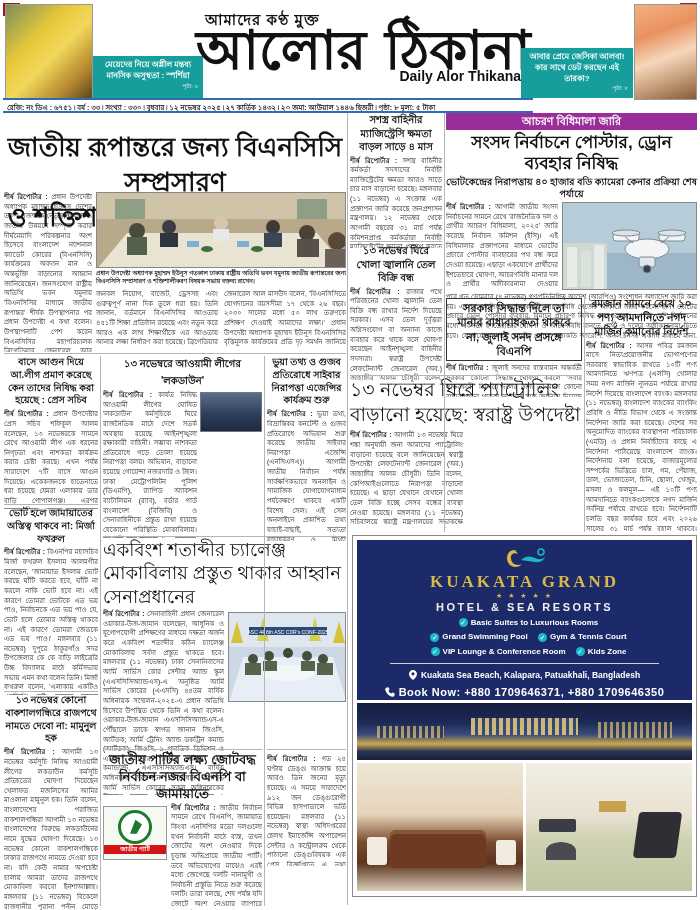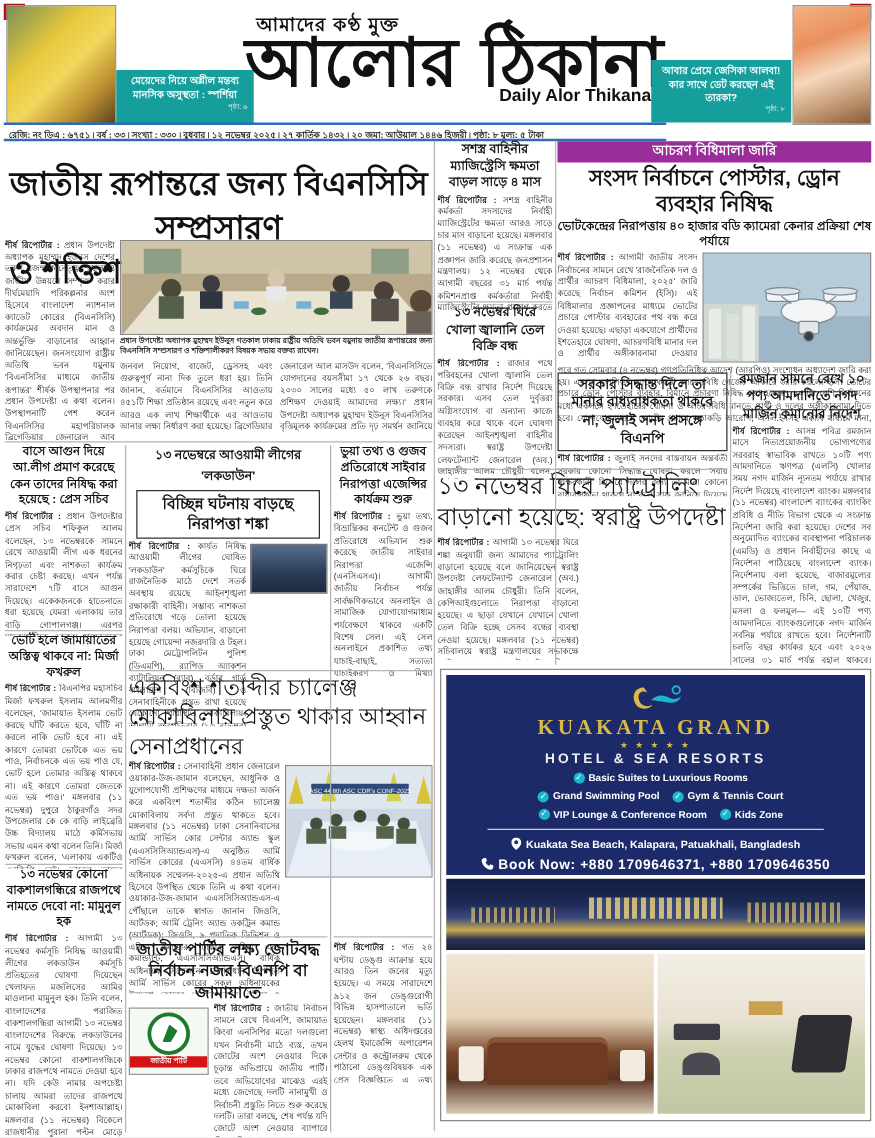--- a/index.html
+++ b/index.html
@@ -131,21 +131,20 @@
     <div class="abs" style="left:0;top:243px;width:94px;height:146px;">
       <div class="h-sm" style="font-size:9.5px;">বাসে আগুন দিয়ে আ.লীগ প্রমাণ করেছে কেন তাদের নিষিদ্ধ করা হয়েছে : প্রেস সচিব</div>
       <p class="body" style="height:100px;margin-top:2px;">
         <b class="byline">শীর্ষ রিপোর্টার :</b>
         <span>প্রধান উপদেষ্টার প্রেস সচিব শফিকুল আলম বলেছেন, ১৩ নভেম্বরকে সামনে রেখে আওয়ামী লীগ এক ধরনের নিগৃঢ়তা এবং নাশকতা কার্যক্রম করার চেষ্টা করছে। এখন পর্যন্ত সারাদেশে ৭টি বাসে আগুন দিয়েছে। একেকজনকে হাতেনাতে ধরা হয়েছে যেমরা এলাকায় তার বাড়ি গোপালগঞ্জ। এরপর মাদকসেবীকে একজন বাসচালকের ঘুমন্ত অবস্থায় আগুনে পুড়িয়ে মেরেছে। সন্ত্রাসী নিষিদ্ধ আওয়ামী লীগের কাজ। এই কার্যক্রমের মাধ্যমে আওয়ামী লীগ প্রমাণ করেছে কেন তাদের নিষিদ্ধ করা হয়েছে। আওয়ামী লীগ টেরোরিস্ট দল। মঙ্গলবার (১১ নভেম্বর) জেলা ১১টার দিকে ভূমিহার তীক্ষ্ণ উপজেলার কুলিয়ারা ব্রিজ বিদ্যালয়ের ভিত্তি প্রস্তর স্থাপন অনুষ্ঠান শেষে সাংবাদিকদের এসব কথা জানান।</span>
       </p>
     </div>
 
     <div class="abs" style="left:99px;top:243px;width:159px;height:178px;">
       <div class="kicker">১৩ নভেম্বরে আওয়ামী লীগের 'লকডাউন'</div>
-      <div class="h-md boxed" style="margin:2px 6px;">বিচ্ছিন্ন ঘটনায় বাড়ছে নিরাপত্তা শঙ্কা</div>
       <div class="ph" style="float:right;width:62px;height:40px;margin:2px 0 2px 3px;background:linear-gradient(180deg,#5a6f8c 0%,#2e3f5c 55%,#1d2940 100%);border:1px solid #777;"></div>
       <p class="body" style="height:148px;">
         <b class="byline">শীর্ষ রিপোর্টার :</b>
         <span>কার্যত নিষিদ্ধ আওয়ামী লীগের ঘোষিত 'লকডাউন' কর্মসূচিকে ঘিরে রাজনৈতিক মাঠে দেশে সতর্ক অবস্থায় রয়েছে আইনশৃঙ্খলা রক্ষাকারী বাহিনী। সম্ভাব্য নাশকতা প্রতিরোধে গড়ে তোলা হয়েছে নিরাপত্তা বলয়। অভিযান, বাড়ানো হয়েছে গোয়েন্দা নজরদারি ও টহল। ঢাকা মেট্রোপলিটন পুলিশ (ডিএমপি), র‍্যাপিড অ্যাকশন ব্যাটালিয়ন (র‍্যাব), বর্ডার গার্ড বাংলাদেশ (বিজিবি) ও সেনাবাহিনীকে প্রস্তুত রাখা হয়েছে যেকোনো পরিস্থিতি মোকাবিলায়। আগামী বৃহস্পতিবার (১৩ নভেম্বর) আন্তর্জাতিক অপরাধ ট্রাইব্যুনাল থেকে শেখ হাসিনার বিরুদ্ধে রায় ঘোষণার দিন আসামির বিরুদ্ধে রায় ঘোষণা সংক্রান্ত তারিখ নির্ধারণ করবেন। এই ঘটনাকে ঘিরে আওয়ামী লীগের পক্ষ থেকে নাশকতা উত্তেজনা সৃষ্টি ও নাশকতার আশঙ্কা রয়েছে। সামাজিক যোগাযোগমাধ্যমে দলটির পলাতক নেতাকর্মীরা নানা ধরনের উসকানি ও হুমকি ছড়িয়ে দিচ্ছে বলে জানিয়েছে পুলিশ। বিএনপিসহ সমমনাদের জানিয়েছে, পরিস্থিতি নিয়ন্ত্রণে রাখতে প্রয়োজনীয় সব প্রস্তুতি নেওয়া হয়েছে। যেকোনো ধরনের উসকানিমূলক কর্মকাণ্ড ঠেকাতে বাড়তি সতর্কতায় রয়েছে পুলিশ। গত কয়েক মাস ধরে বিভিন্ন সময় রাজধানীসহ নিখিল কর্মসূচি নিষিদ্ধ আওয়ামী লীগ। লকডাউন ঘোষণার পরও বিভিন্ন স্থানে মশাল মিছিল করতে দেখা গেছে দলটির নেতাকর্মীদের। এদিকে, আওয়ামী লীগের লকডাউন কর্মসূচির আগে সোমবার রাজনৈতিক বিভিন্ন স্থানে ককটেল বিস্ফোরণ ও বাসে আগুন দেওয়ার ঘটনা ঘটেছে। ভার্চ ১৩ নভেম্বর ঘিরে ধরনের নাশকতার শঙ্কা না করলেও বিষয়টি এড়িয়েও যাচ্ছে না বলে জানিয়েছে আইনশৃঙ্খলা রক্ষাকারী বাহিনী।</span>
         
         
         
       </p>
     </div>
 

